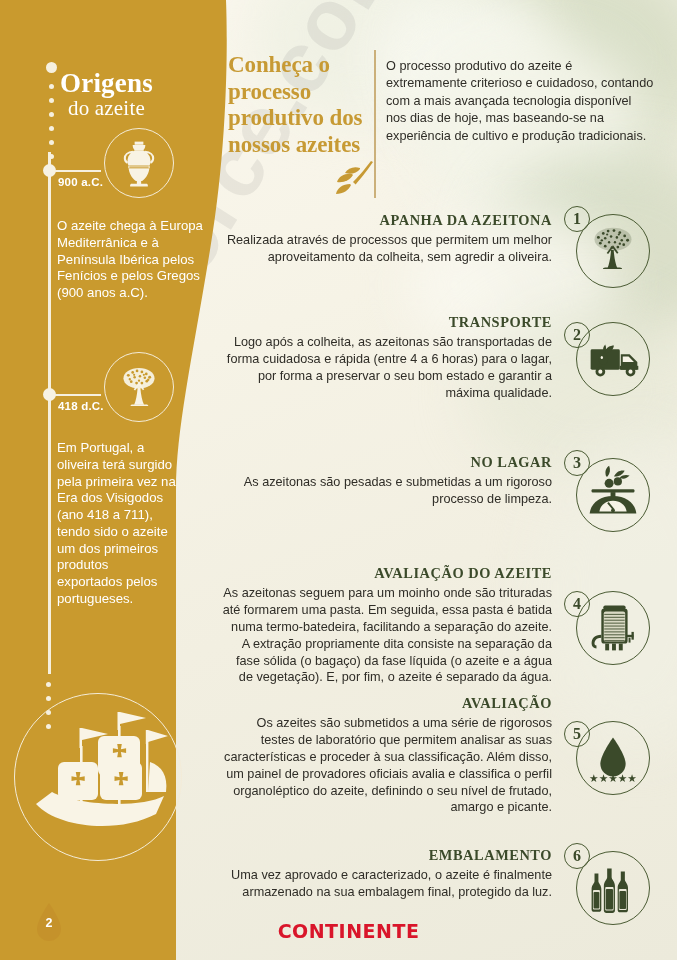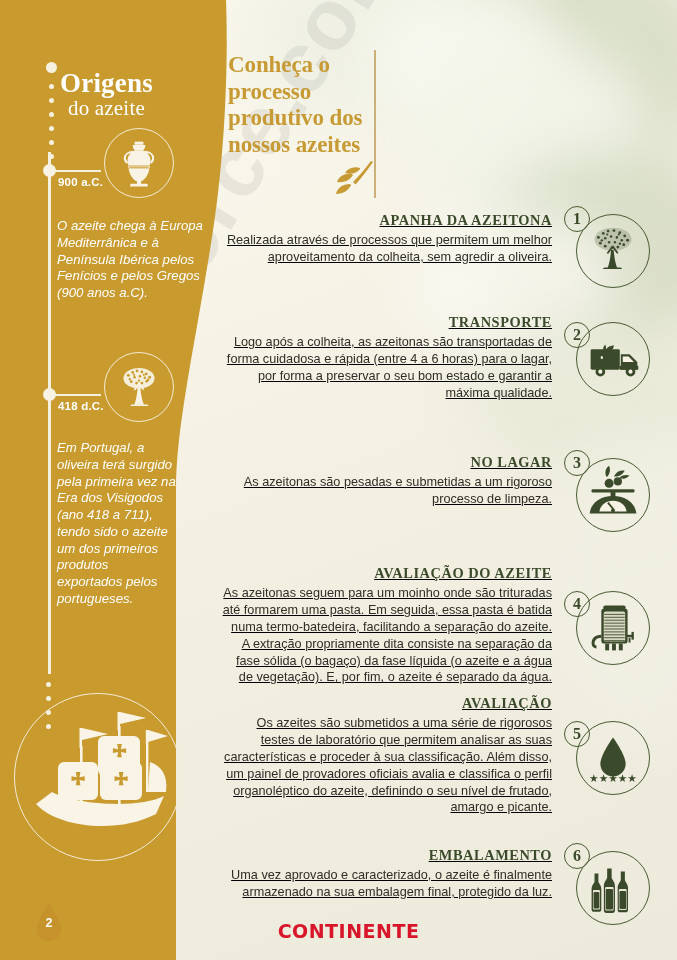--- a/index.html
+++ b/index.html
@@ -113,21 +113,20 @@
     font-family: "Liberation Serif", serif;
     font-size: 21px; font-weight: 400; color: #ffffff;
     line-height: 1.05; margin-top: -1px; letter-spacing: .2px; text-align: center;
   }
 
   .side-para {
     position: absolute; left: 57px;
     font-size: 13.2px; line-height: 1.27;
     color: #ffffff; font-weight: 500;
     width: 162px;
-    font-style: italic;
   }
   .side-para.p1 { top: 218px; }
   .side-para.p2 { top: 440px; width: 120px; }
 
   
   .medallion {
     position: absolute;
     border-radius: 50%;
     border: 1.6px solid #f4ecd8;
   }
@@ -183,21 +182,20 @@
     width: 268px;
     font-size: 12.7px; line-height: 1.37;
     color: #2f2d27;
   }
 
   
   .step {
     position: absolute;
     width: 436px;
     left: 222px;
-    text-decoration: underline;
   }
   .step .txtcol {
     width: 336px;
     text-align: right;
     padding-right: 6px;
   }
   .step h3 {
     font-family: "Liberation Serif", serif;
     font-size: 14.4px;
     font-weight: 700;
@@ -430,20 +428,21 @@
         <path d="M46 3 C42 8 36 16 28 24 l2.6 2.4 C38 18 44 10 48 4 z"></path>
         <path d="M27 16 C20 15 14 18 12 24 c7 1 13-2 16-7 z"></path>
         <path d="M25 26 C18 26 12 30 11 36 c7 0 13-4 15-9 z"></path>
         <path d="M35 10 C29 8 23 10 20 15 c6 2 12 0 15-4 z"></path>
       </g>
     </svg>
   </div>
 
   <div class="vrule"></div>
 
+  <div class="intro">O processo produtivo do azeite é extremamente criterioso e cuidadoso, contando com a mais avançada tecnologia disponível nos dias de hoje, mas baseando-se na experiência de cultivo e produção tradicionais.</div>
 
   <div class="step" id="step1">
     <div class="txtcol">
       <h3>APANHA DA AZEITONA</h3>
       <p>Realizada através de processos que permitem um melhor aproveitamento da colheita, sem agredir a oliveira.</p>
     </div>
     <div class="icon-wrap">
       <div class="icon-circle" style="left:12px; top:8px;">
         <svg viewBox="0 0 74 74">
           <g fill="#3b4a2a">

